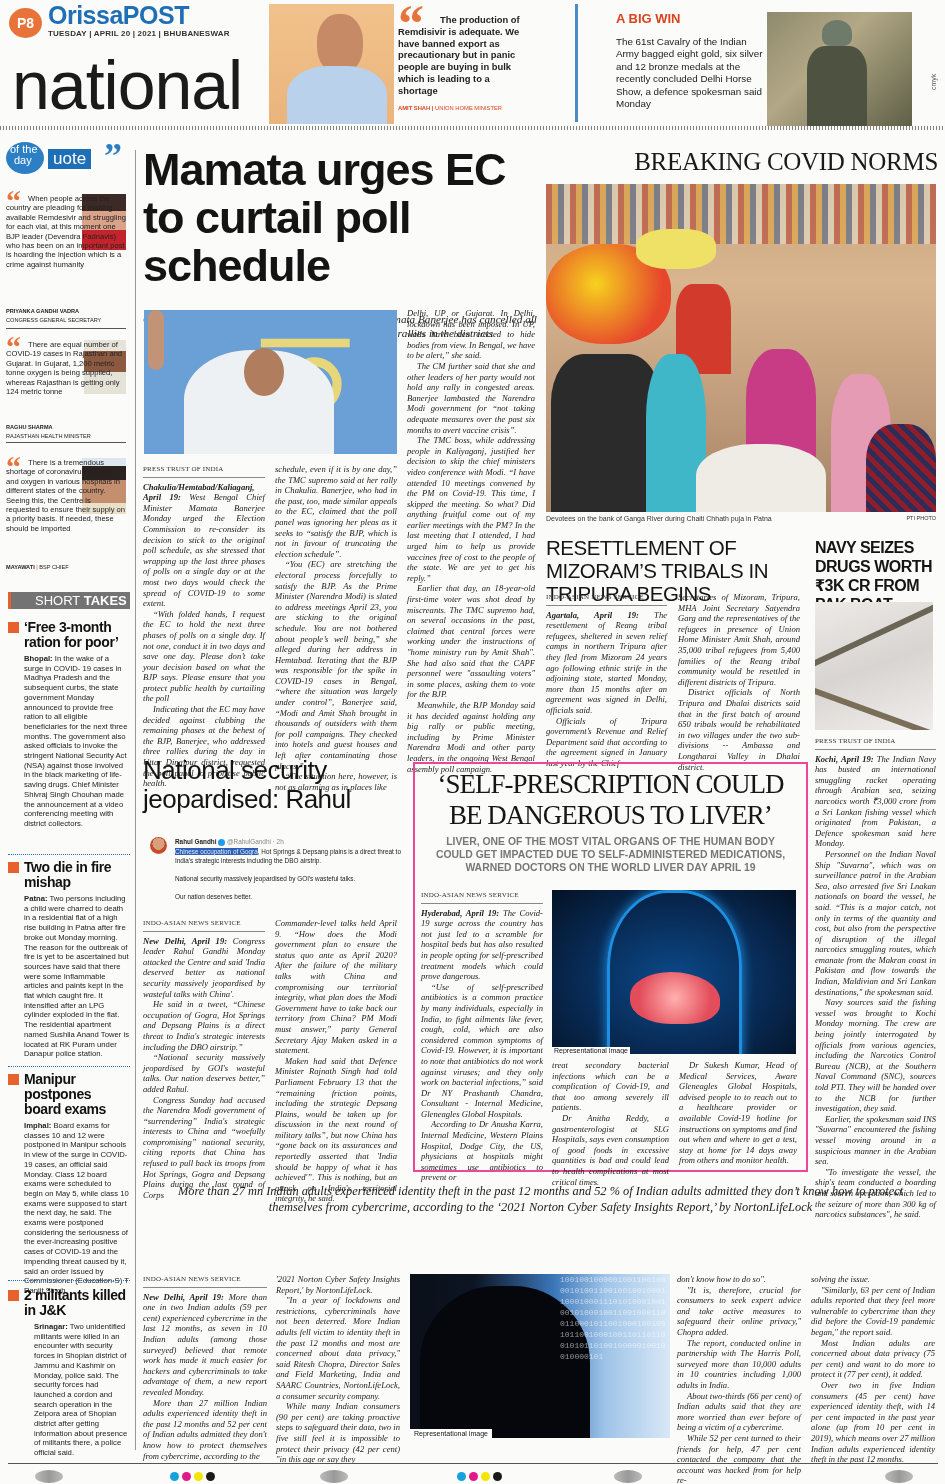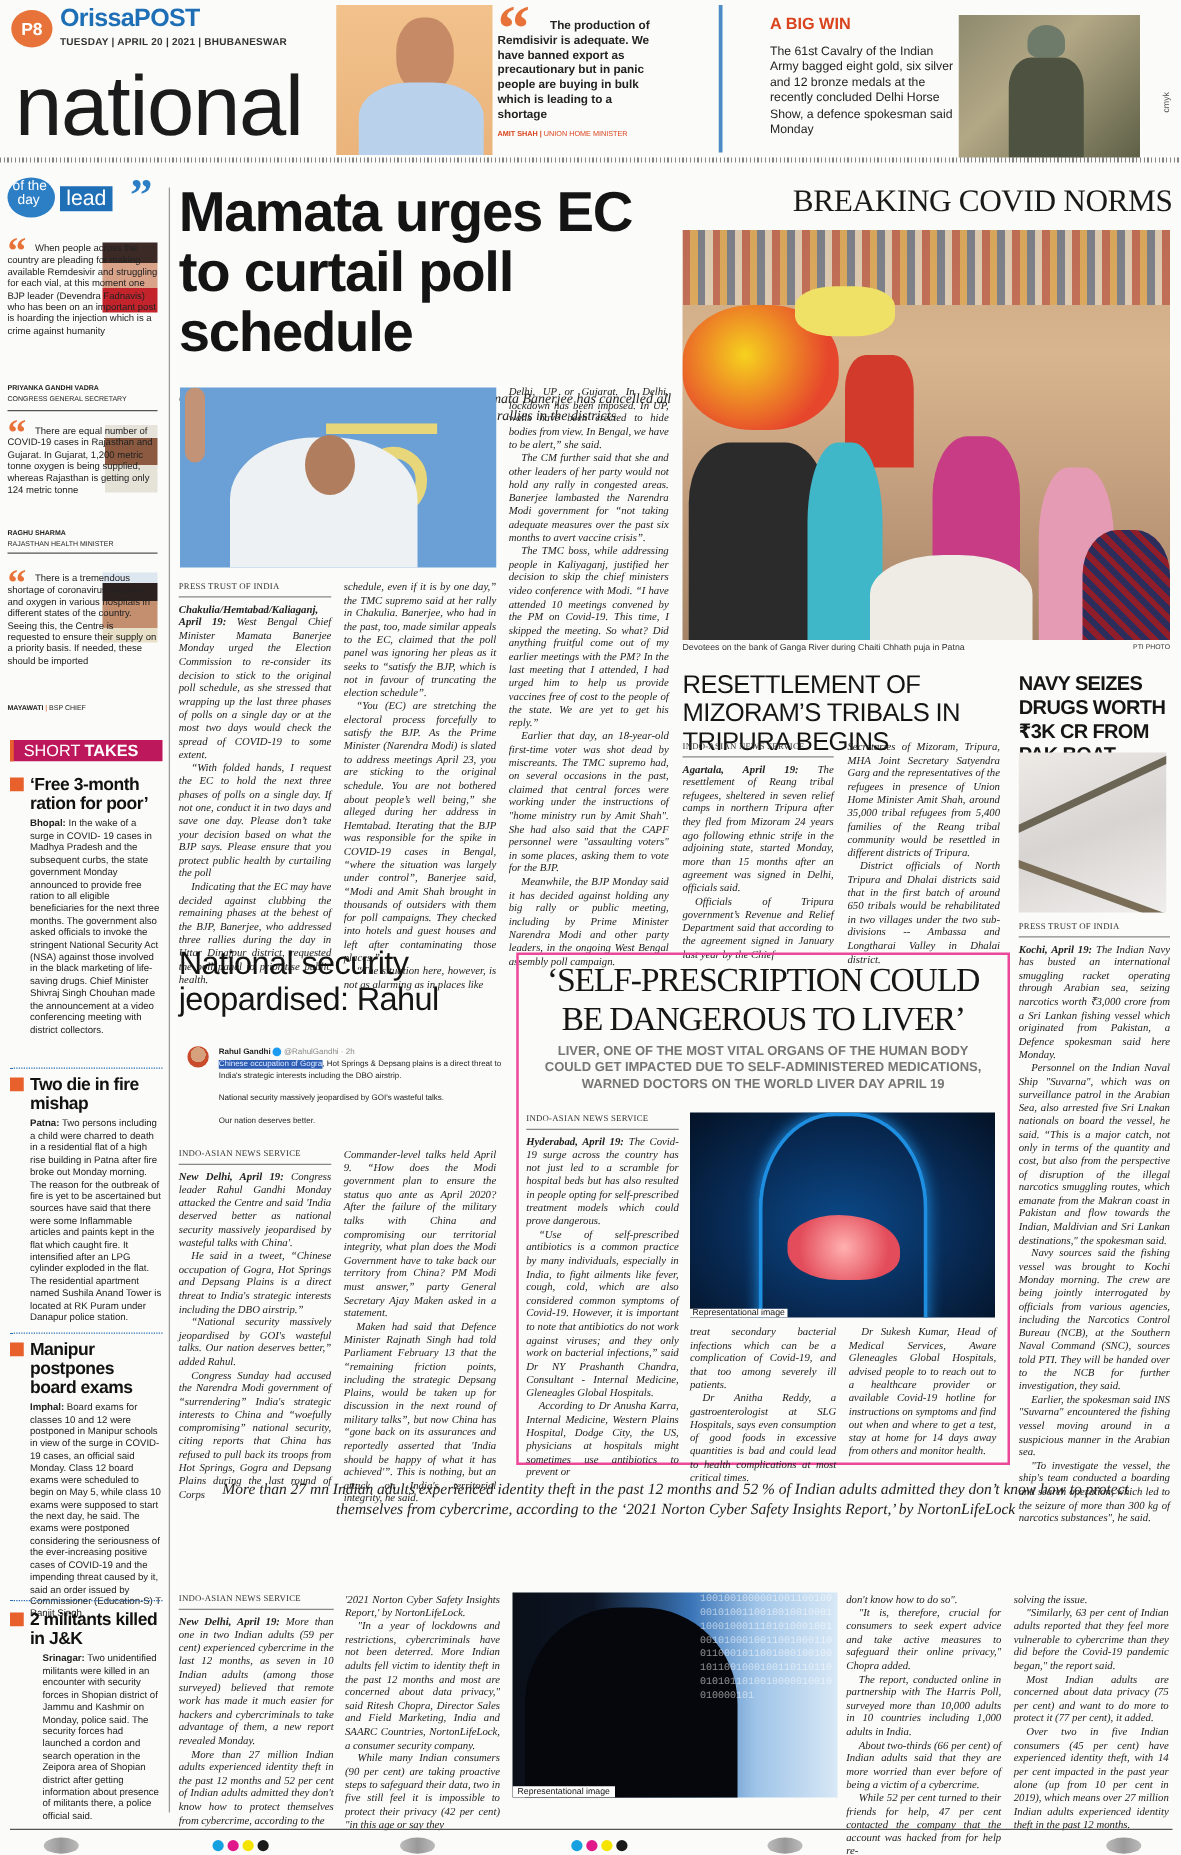--- a/index.html
+++ b/index.html
@@ -26,21 +26,21 @@
   .quote-mark { color: #e8733a; font-family: "Liberation Serif", serif; font-weight: bold; }
   .caption { font-family: "Liberation Sans", sans-serif; font-size: 7px; color: #333; }
 </style>
 </head>
 <body>
 
 <div class="abs" style="left:0;top:0;width:941px;height:128px;">
   <div class="abs" style="left:9px;top:8px;width:33px;height:30px;border-radius:50%;background:#e8733a;color:#fff;font-family:'Liberation Sans',sans-serif;font-weight:bold;font-size:14px;display:flex;align-items:center;justify-content:center;">
     <span>P8</span>
   </div>
-  <div class="abs sans" style="left:48px;top:0px;font-weight:bold;font-size:20px;line-height:30px;color:#1f6fb6;letter-spacing:-0.5px;text-align:right;">
+  <div class="abs sans" style="left:48px;top:0px;font-weight:bold;font-size:25px;line-height:30px;color:#1f6fb6;letter-spacing:-0.5px;text-align:right;">
     <span>Orissa</span><span>POST</span>
   </div>
   <div class="abs sans" style="left:48px;top:29px;font-size:8px;font-weight:bold;color:#333;letter-spacing:0.2px;">TUESDAY | APRIL 20 | 2021 | BHUBANESWAR</div>
   <div class="abs sans" style="left:12px;top:48px;font-size:68px;font-weight:300;line-height:75px;color:#1b1b1b;letter-spacing:-1px;">national</div>
 
   <div class="abs photo" style="left:269px;top:4px;width:125px;height:120px;background:linear-gradient(180deg,#f2c28c,#eab47c);">
     <div class="abs" style="left:48px;top:10px;width:46px;height:60px;border-radius:45%;background:#c68a66;"></div>
     <div class="abs" style="left:18px;top:62px;width:100px;height:70px;border-radius:40% 40% 0 0;background:#b9d1ea;"></div>
   </div>
 
@@ -67,21 +67,21 @@
 
   <div class="abs" style="left:0;top:126px;width:945px;height:4px;background:repeating-linear-gradient(90deg,#222 0 1px,transparent 1px 3px);opacity:.55;"></div>
 </div>
 
 <div class="abs" style="left:6px;top:140px;width:124px;height:440px;">
   <div class="abs" style="left:0;top:2px;width:38px;height:32px;border-radius:50%;background:#2d7fc5;"></div>
   <div class="abs sans" style="left:4px;top:4px;color:#fff;font-size:11px;line-height:11px;">
     <div>of the</div>
     <div style="padding-left:4px;">day</div>
   </div>
-  <div class="abs sans" style="left:42px;top:9px;height:20px;padding:0 5px;background:#1f6fb6;color:#fff;font-size:17px;line-height:20px;">lead</div>
+  <div class="abs sans" style="left:42px;top:9px;height:20px;padding:0 5px;background:#1f6fb6;color:#fff;font-size:17px;line-height:20px;">uote</div>
   <div class="abs" style="left:98px;top:-2px;color:#2d7fc5;font-family:'Liberation Serif',serif;font-weight:bold;font-size:36px;line-height:36px;">”</div>
 
   <div class="abs" style="left:0;top:50px;width:120px;height:128px;">
     <div class="abs quote-mark" style="left:0;top:-6px;font-size:30px;">“</div>
     <div class="abs" style="left:76px;top:4px;width:44px;height:56px;background:linear-gradient(180deg,#3b2a25 0 30%,#d9a38a 30% 65%,#c3242c 65%);"></div>
     <div class="abs side-body" style="left:0;top:4px;width:120px;font-size:7.6px;line-height:9.4px;text-indent:22px;">When people across the country are pleading for making available Remdesivir and struggling for each vial, at this moment one BJP leader (Devendra Fadnavis) who has been on an important post is hoarding the injection which is a crime against humanity</div>
     <div class="abs sans" style="left:0;top:118px;font-size:5.6px;">
       <div style="font-weight:bold;">PRIYANKA GANDHI VADRA</div>
       <div style="margin-top:3px;">CONGRESS GENERAL SECRETARY</div>
     </div>
@@ -106,21 +106,21 @@
     <div class="abs sans" style="left:0;top:108px;font-size:5.6px;">
       <span style="font-weight:bold;">MAYAWATI</span>
       <span style="color:#d9441e;">|</span>
       <span>BSP CHIEF</span>
     </div>
   </div>
 </div>
 <div class="abs" style="left:135px;top:150px;width:1px;height:1300px;background:#999;"></div>
 
 <div class="abs" style="left:8px;top:592px;width:122px;">
-  <div class="sans" style="background:#be185d;color:#fff;font-size:13px;line-height:17px;padding-left:8px;border-left:3px solid #e8602c;">
+  <div class="sans" style="background:#737373;color:#fff;font-size:13px;line-height:17px;padding-left:24px;border-left:3px solid #e8602c;">
     <span>SHORT </span><b>TAKES</b>
   </div>
 
   <div class="abs" style="left:0;top:28px;width:122px;">
     <div class="st-square"></div>
     <div class="st-head" style="margin-left:16px;">‘Free 3-month ration for poor’</div>
     <div class="side-body" style="margin-left:16px;margin-top:4px;font-size:7.7px;line-height:9.7px;">
       <b>Bhopal:</b> <span>In the wake of a surge in COVID- 19 cases in Madhya Pradesh and the subsequent curbs, the state government Monday announced to provide free ration to all eligible beneficiaries for the next three months. The government also asked officials to invoke the stringent National Security Act (NSA) against those involved in the black marketing of life-saving drugs. Chief Minister Shivraj Singh Chouhan made the announcement at a video conferencing meeting with district collectors.</span>
     </div>
   </div>

